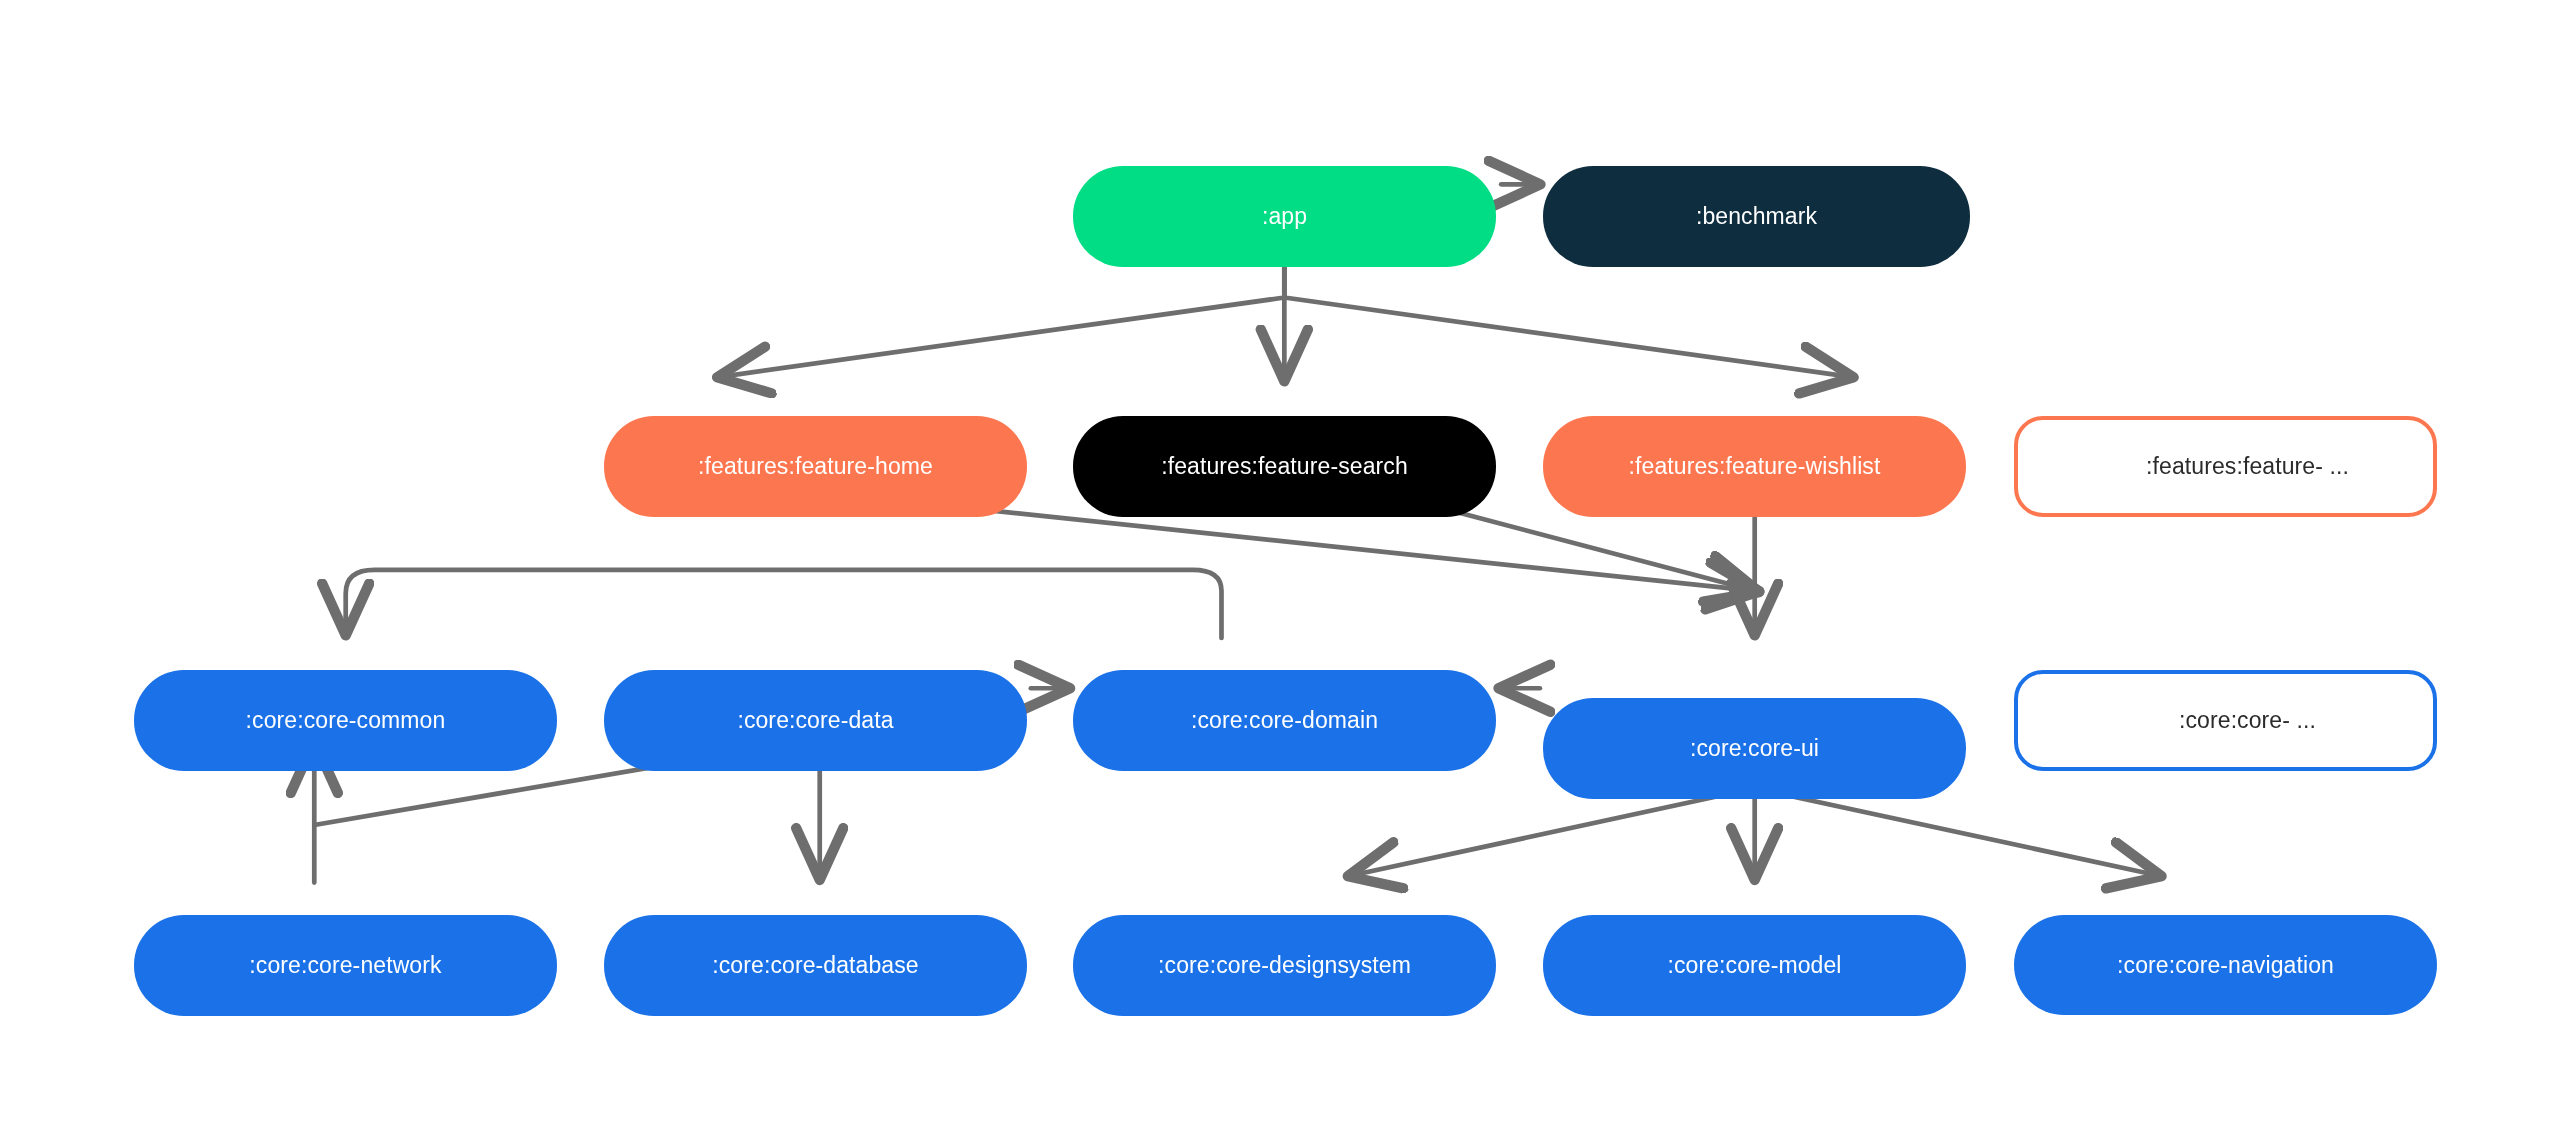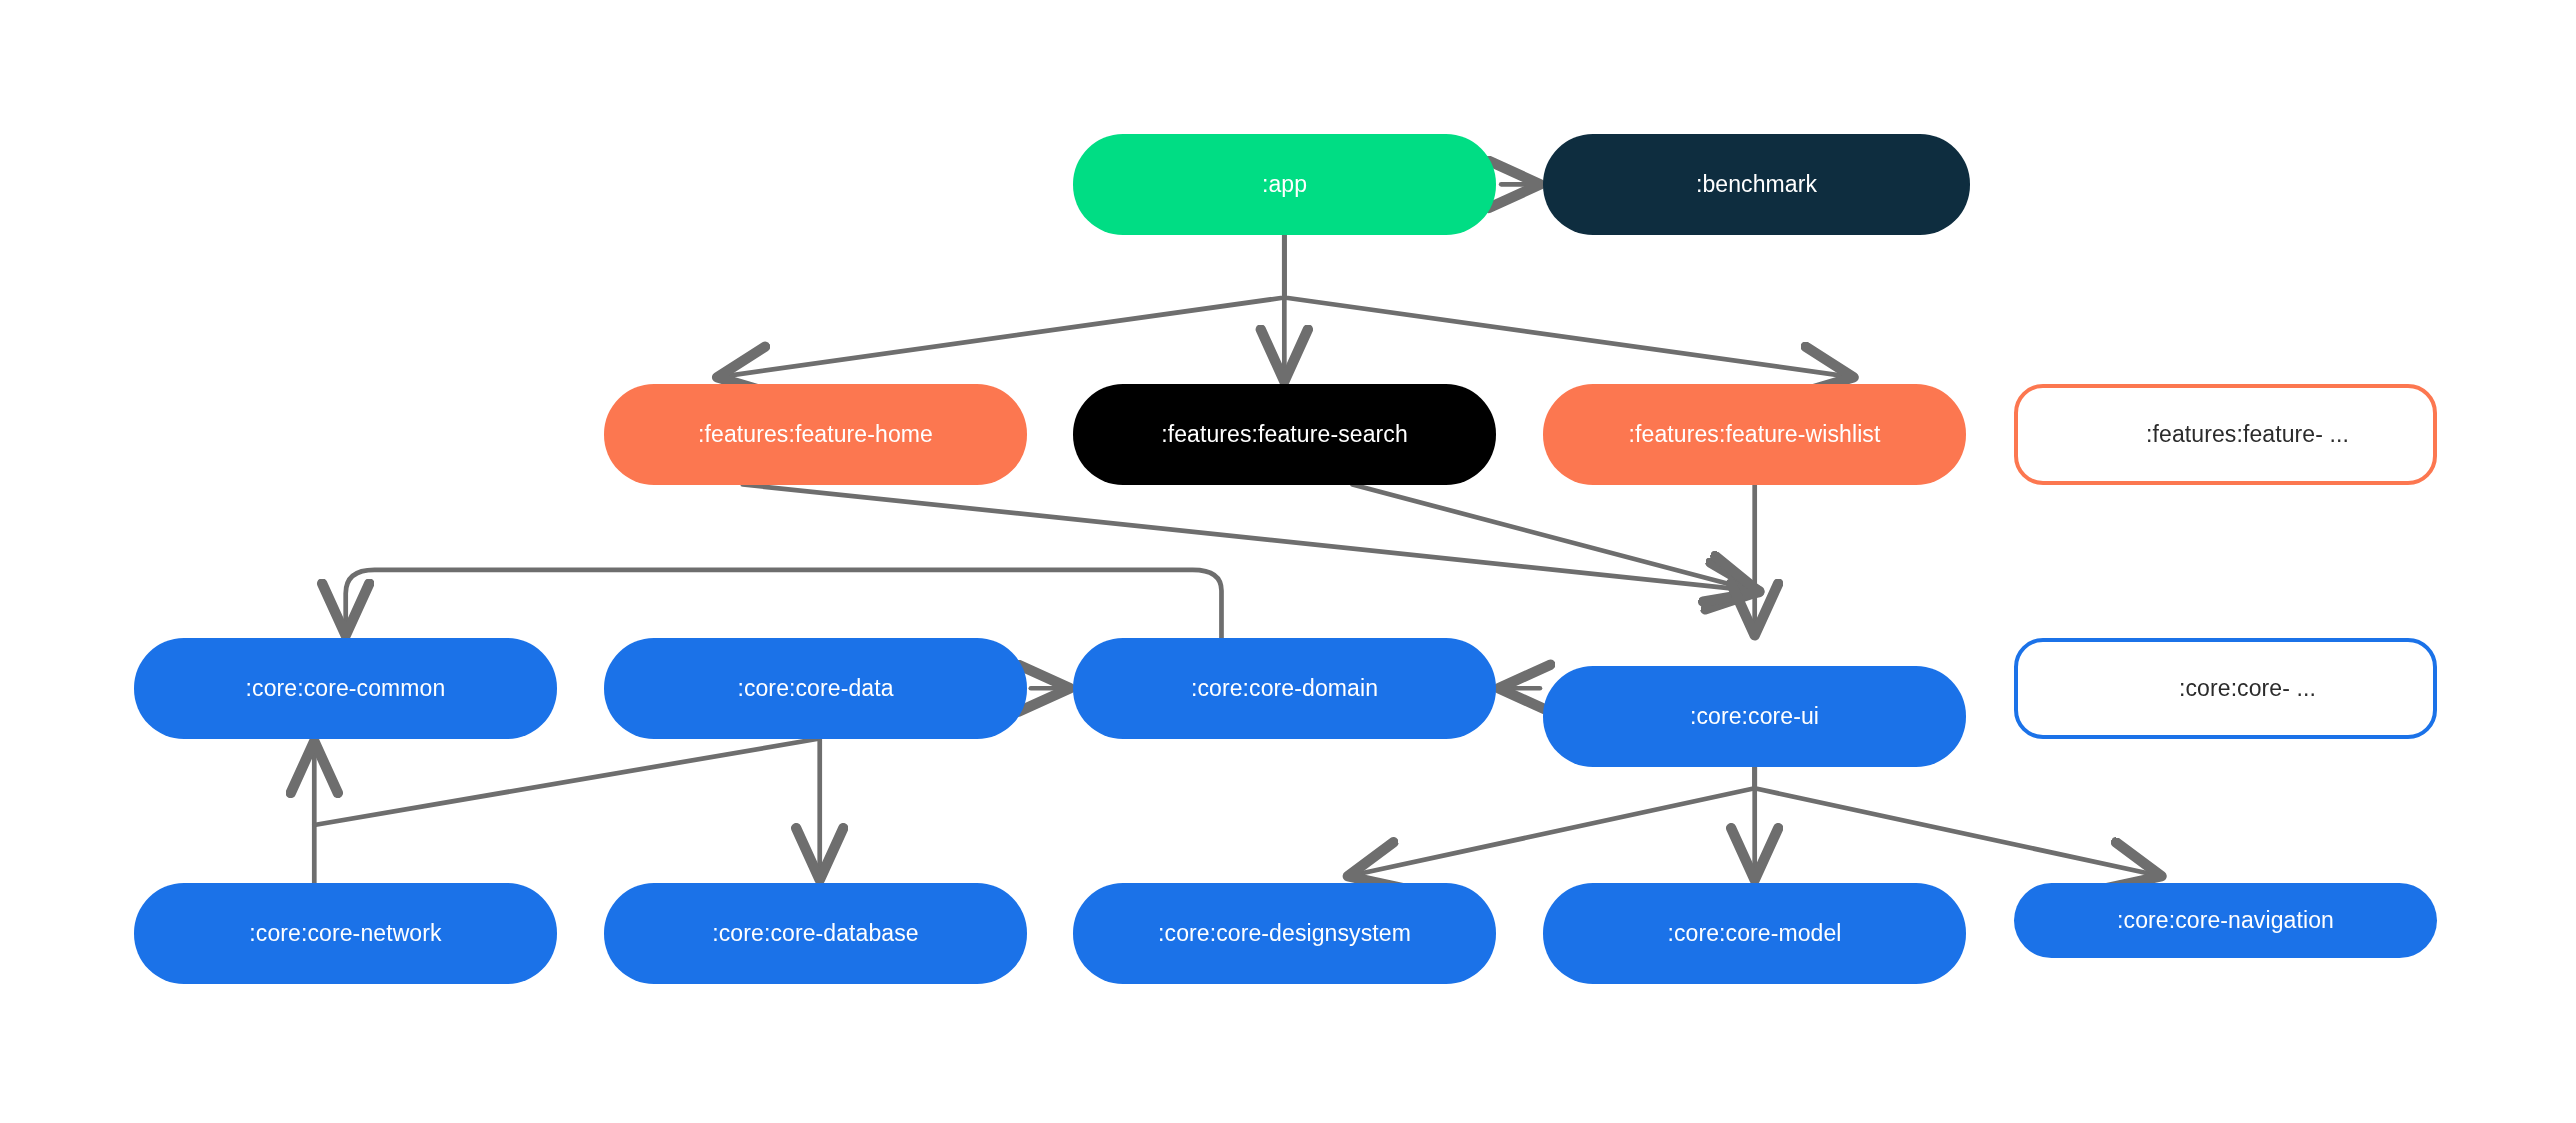--- a/index.html
+++ b/index.html
@@ -33,20 +33,21 @@
     align-items: center;
     justify-content: center;
     text-align: center;
     border-radius: 50px;
     font-size: 23px;
     font-weight: 400;
     letter-spacing: 0.1px;
     line-height: 1.15;
     white-space: nowrap;
     z-index: 5;
+    margin-top: 32px;
   }
   .node.filled {
     color: #ffffff;
     border: none;
   }
   .node.outlined {
     background: #ffffff;
     color: #2b2b2b;
     border-style: solid;
     border-width: 4.7px;
@@ -124,19 +125,19 @@
       </div>
       <div class="node filled" style="left: 604px; top: 883px; width: 423px; height: 101px; background: rgb(27, 114, 232);">
         <span>:core:core-database</span>
       </div>
       <div class="node filled" style="left: 1073px; top: 883px; width: 423px; height: 101px; background: rgb(27, 114, 232);">
         <span>:core:core-designsystem</span>
       </div>
       <div class="node filled" style="left: 1543px; top: 883px; width: 423px; height: 101px; background: rgb(27, 114, 232);">
         <span>:core:core-model</span>
       </div>
-      <div class="node filled" style="left: 2014px; top: 883px; width: 423px; height: 75px; background: rgb(27, 114, 232);">
+      <div class="node filled" style="left: 2014px; top: 883px; width: 423px; height: 100px; background: rgb(27, 114, 232);">
         <span>:core:core-navigation</span>
       </div>
     </div>
 
 </div>
 
 
 </body></html>

